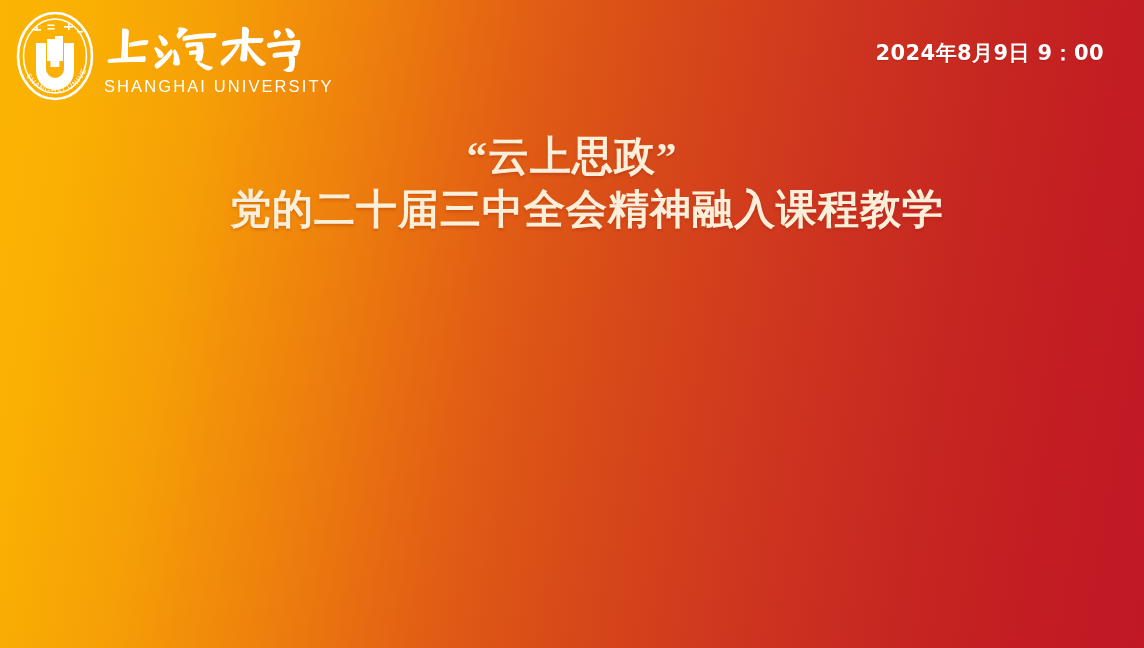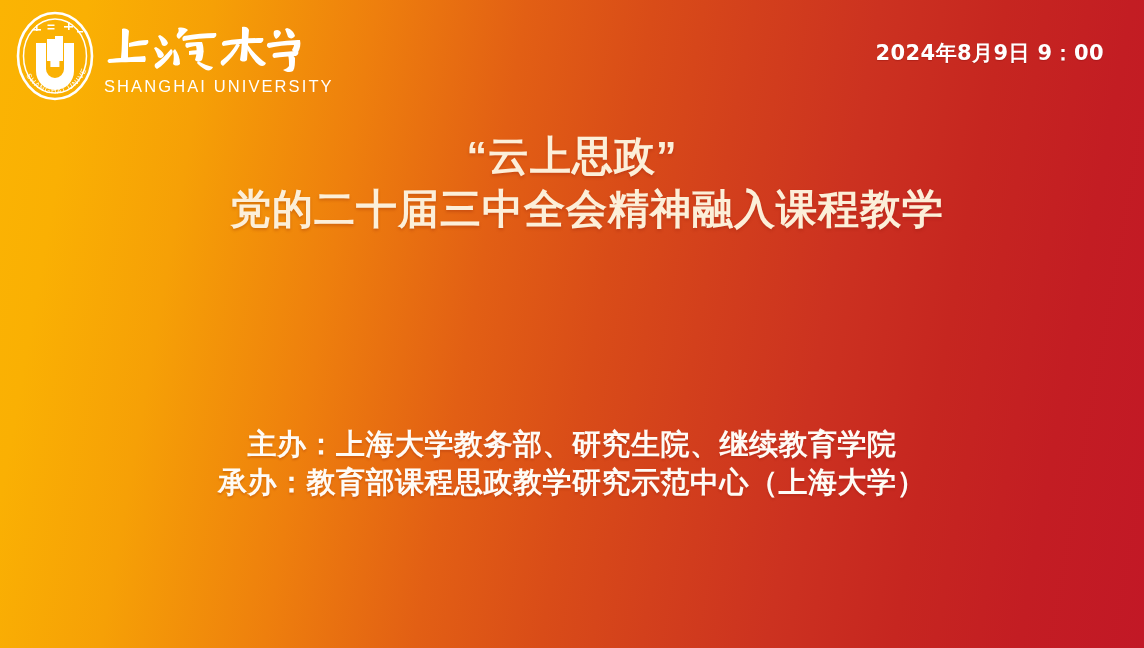--- a/index.html
+++ b/index.html
@@ -89,21 +89,21 @@
     right: 0;
     top: 130px;
     text-align: center;
   }
   .title-line {
     color: #FCEFD9;
     font-weight: bold;
     line-height: 1.30;
     letter-spacing: 1px;
     white-space: nowrap;
-    font-family: Liberation Sans, sans-serif;
+    font-family: Liberation Serif, serif;
     text-shadow: 0 2px 3px rgba(130, 25, 10, 0.25);
   }
   #title-line-1 { font-size: 41px; }
   #title-line-2 { font-size: 41px; padding-left: 30px; }
   #title-line-3 { font-size: 41px; }
 
   
   #organizer-block {
     position: absolute;
     left: 0;
@@ -195,18 +195,14 @@
 
   <div id="meeting-info">
     <span id="meeting-date">2024年8月9日 9：00</span>
   </div>
 
   <div id="title-block">
     <div class="title-line" id="title-line-1">“云上思政”</div>
     <div class="title-line" id="title-line-2">党的二十届三中全会精神融入课程教学</div>
   </div>
 
-  <div id="organizer-block">
-    <div class="organizer-line">主办：上海大学教务部、研究生院、继续教育学院</div>
-    <div class="organizer-line">承办：教育部课程思政教学研究示范中心（上海大学）</div>
-  </div>
 
 </div>
 
 </body></html>

